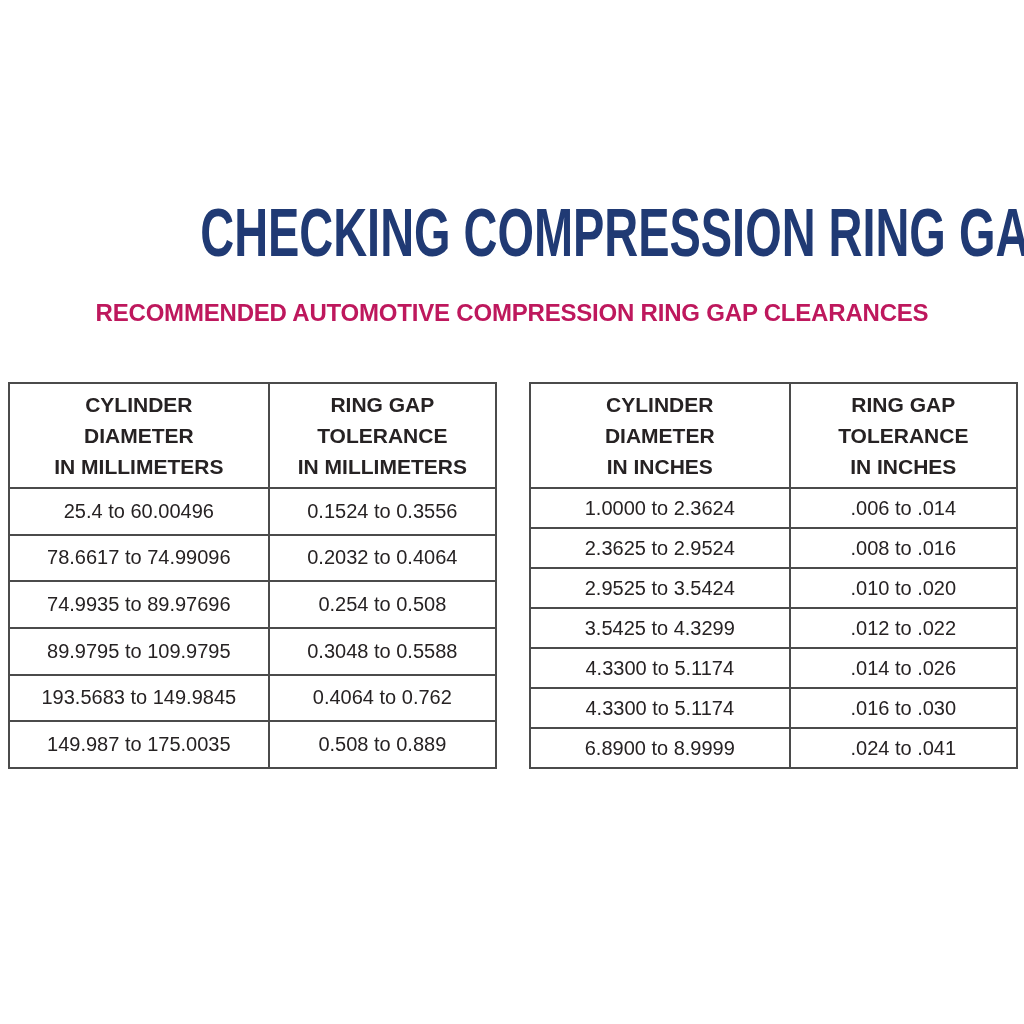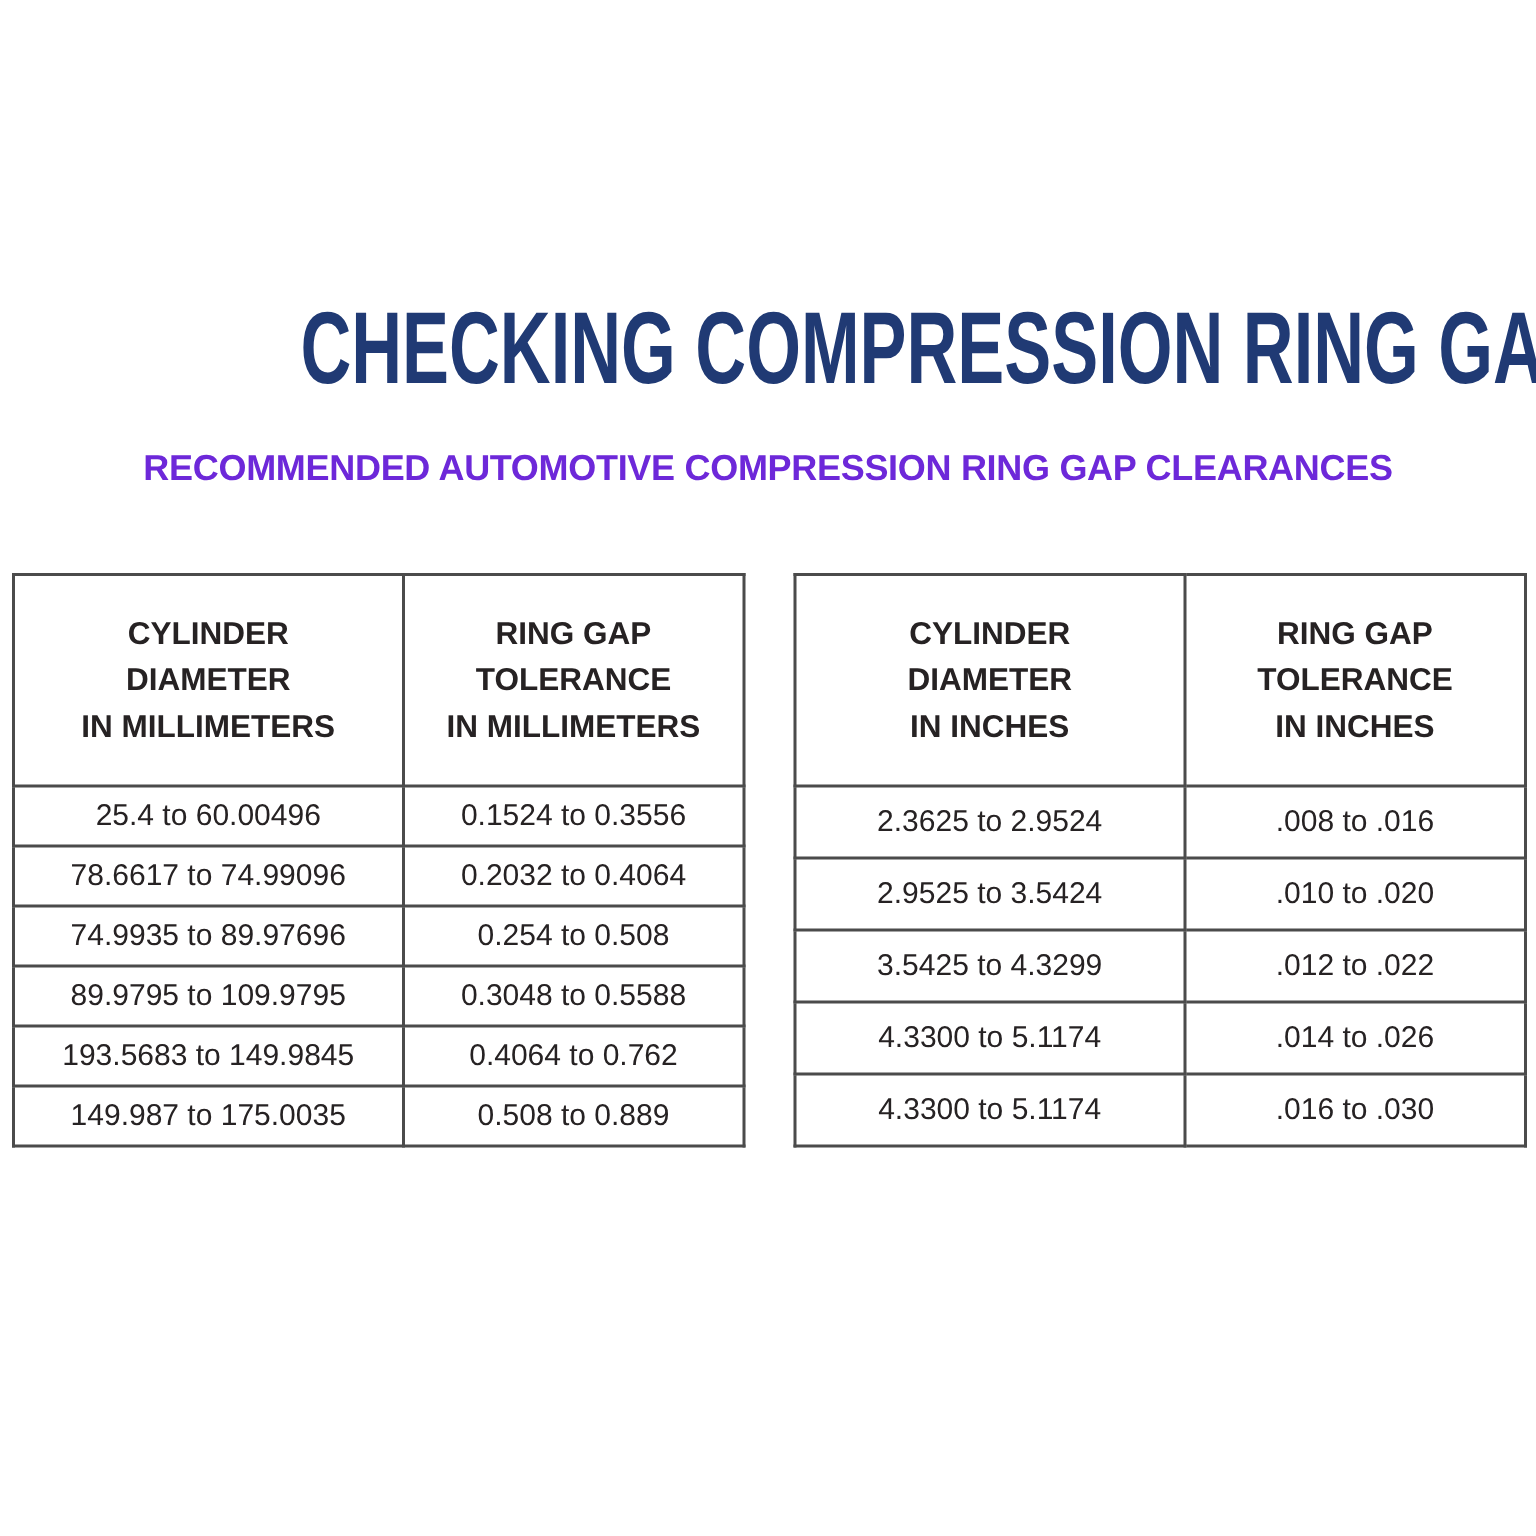--- a/index.html
+++ b/index.html
@@ -36,21 +36,21 @@
   .subtitle {
     position: absolute;
     top: 301px;
     left: 0;
     width: 100%;
     margin: 0;
     text-align: center;
     font-size: 24px;
     font-weight: bold;
     line-height: 1;
-    color: #6d28d9;
+    color: #be185d;
     letter-spacing: -0.2px;
     white-space: nowrap;
   }
   .tables {
     position: absolute;
     top: 382px;
     left: 8px;
     width: 1010px;
     display: flex;
     gap: 32px;
@@ -65,21 +65,21 @@
     border: 2px solid #4b4b4b;
     text-align: center;
     vertical-align: middle;
     color: #262223;
   }
   .spec-table th {
     font-size: 21px;
     font-weight: bold;
     line-height: 31px;
     white-space: pre-line;
-    padding: 23px 4px;
+    padding: 5px 4px;
     height: 93px;
   }
   .spec-table td {
     font-size: 20px;
     font-weight: normal;
     height: 38px;
     padding: 0 4px;
     white-space: nowrap;
   }
 </style>
@@ -139,36 +139,44 @@
           <th>CYLINDER
 DIAMETER
 IN INCHES</th>
           <th>RING GAP
 TOLERANCE
 IN INCHES</th>
         </tr>
       </thead>
       <tbody>
           <tr>
+            <td>1.0000 to 2.3624</td>
+            <td>.006 to .014</td>
+          </tr>
+          <tr>
             <td>2.3625 to 2.9524</td>
             <td>.008 to .016</td>
           </tr>
           <tr>
             <td>2.9525 to 3.5424</td>
             <td>.010 to .020</td>
           </tr>
           <tr>
             <td>3.5425 to 4.3299</td>
             <td>.012 to .022</td>
           </tr>
           <tr>
             <td>4.3300 to 5.1174</td>
             <td>.014 to .026</td>
           </tr>
           <tr>
             <td>4.3300 to 5.1174</td>
             <td>.016 to .030</td>
           </tr>
+          <tr>
+            <td>6.8900 to 8.9999</td>
+            <td>.024 to .041</td>
+          </tr>
         </tbody>
     </table>
 
   </div>
 </div>
 
 </body></html>

